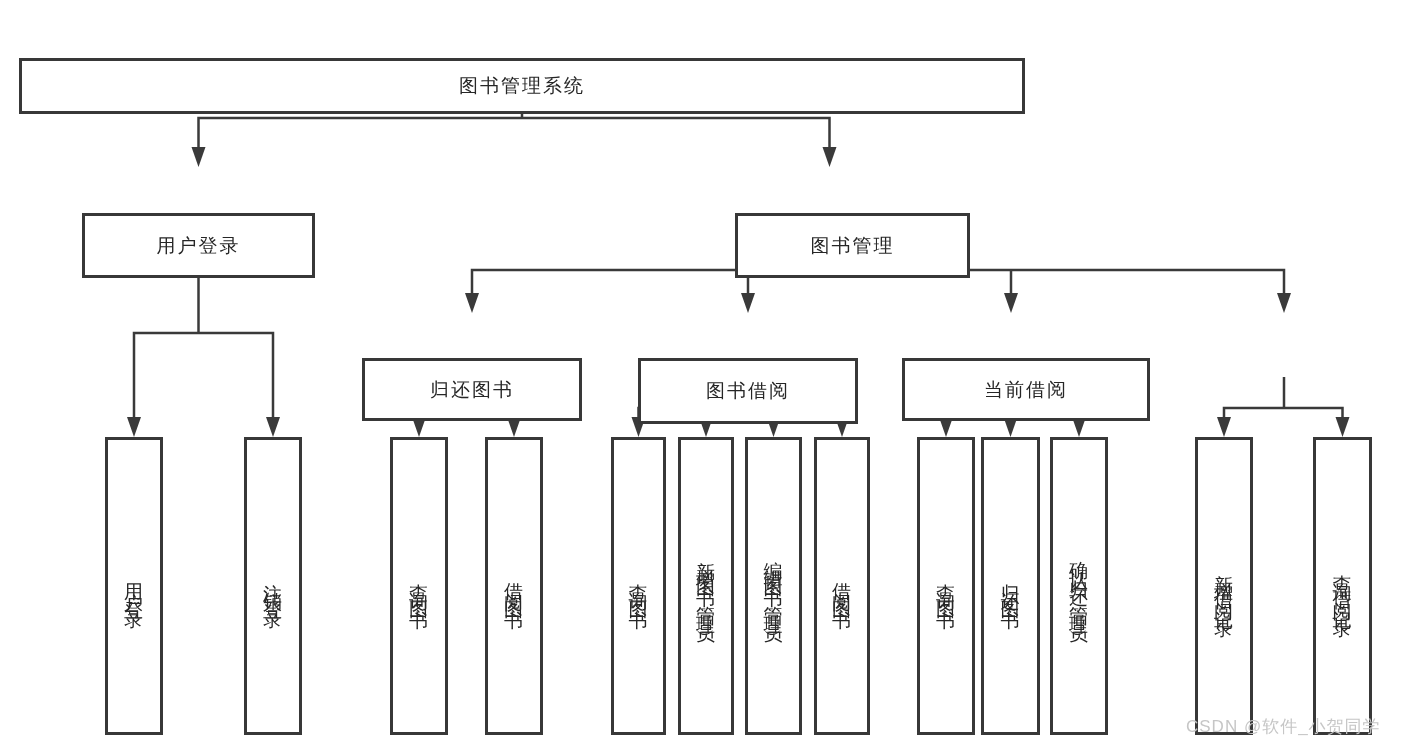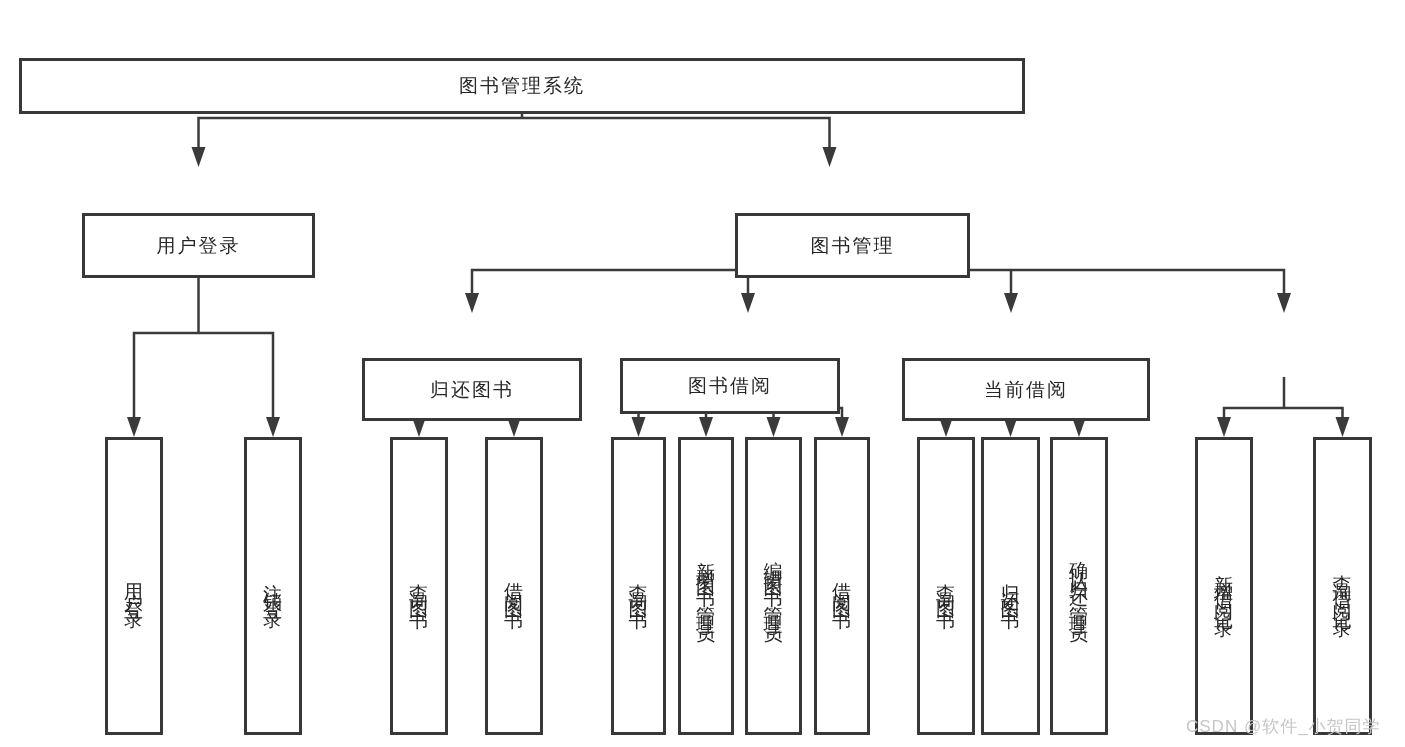--- a/index.html
+++ b/index.html
@@ -117,21 +117,21 @@
       <polygon points="1335.5,417 1349.5,417 1342.5,437"></polygon>
     </g>
   </svg>
 
   <div class="node h root" style="left:19px; top:13px; width:1006px; height:56px">图书管理系统</div>
 
   <div class="node h" style="left:82px; top:168px; width:233px; height:65px">用户登录</div>
   <div class="node h" style="left:735px; top:168px; width:235px; height:65px">图书管理</div>
 
   <div class="node h" style="left:362px; top:313px; width:220px; height:63px">归还图书</div>
-  <div class="node h" style="left:620px; top:313px; width:220px; height:56px">图书借阅</div>
+  <div class="node h" style="left:638px; top:313px; width:220px; height:66px">图书借阅</div>
   <div class="node h" style="left:902px; top:313px; width:248px; height:63px">当前借阅</div>
 
   <div class="node v" style="left:105px; top:437px; width:58px; height:298px">
     <span>用户登录</span>
   </div>
   <div class="node v" style="left:244px; top:437px; width:58px; height:298px">
     <span>注销登录</span>
   </div>
 
   <div class="node v" style="left:390px; top:437px; width:58px; height:298px">

